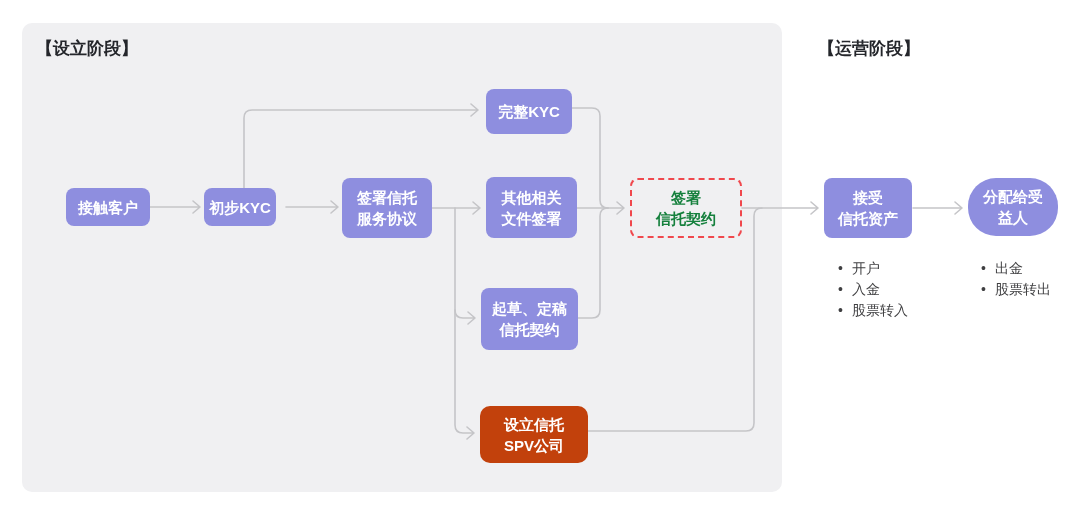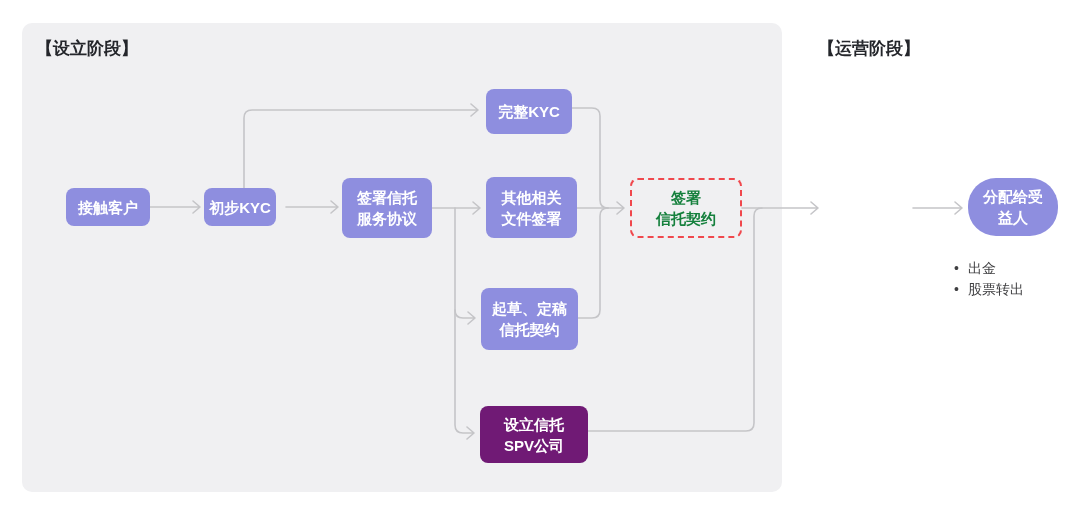--- a/index.html
+++ b/index.html
@@ -17,41 +17,41 @@
   }
   .phase-title.setup { left:36px; top:37px; }
   .phase-title.operation { left:818px; top:37px; }
   svg.connectors { position:absolute; left:0; top:0; }
   .node {
     position:absolute; display:flex; align-items:center; justify-content:center;
     text-align:center; background:#8E8EDF; color:#ffffff; font-weight:bold;
     font-size:15px; line-height:21px; border-radius:8px; white-space:pre-line;
     box-sizing:border-box;
   }
-  .node.gray { background:#701a75; }
+  .node.gray { background:#c2410c;border-radius:10px; }
   .node.red-dashed {
     background:transparent; border:2px dashed #F0484D; color:#15803d;
   }
   .n-contact    { left:66px;  top:188px; width:84px;  height:38px; }
   .n-kyc1       { left:204px; top:188px; width:72px;  height:38px; }
   .n-signsvc    { left:342px; top:178px; width:90px;  height:60px; }
   .n-fullkyc    { left:486px; top:89px;  width:86px;  height:45px; }
   .n-otherdocs  { left:486px; top:177px; width:91px;  height:61px; }
   .n-draft      { left:481px; top:288px; width:97px;  height:62px; }
   .n-spv        { left:480px; top:406px; width:108px; height:57px; }
   .n-signdeed   { left:630px; top:178px; width:112px; height:60px; }
   .n-receive    { left:824px; top:178px; width:88px;  height:60px; }
   .n-distribute { left:968px; top:178px; width:90px;  height:58px;border-radius:28px; }
   ul.notes {
     position:absolute; margin:0; padding:0; list-style:none;
     font-size:14px; line-height:21px; color:#3F3F41;
   }
   ul.notes li::before { content:"\2022"; margin-right:9px; }
   ul.notes.receive    { left:838px; top:258px; }
-  ul.notes.distribute { left:954px; top:258px; }
+  ul.notes.distribute { left:981px; top:258px; }
 </style>
 </head>
 <body>
 
 <div class="canvas">
 
   <div class="phase-panel"></div>
 
   <div class="phase-title setup">【设立阶段】</div>
   <div class="phase-title operation">【运营阶段】</div>
@@ -77,22 +77,29 @@
 服务协议</div>
   <div class="node n-fullkyc">完整KYC</div>
   <div class="node n-otherdocs">其他相关
 文件签署</div>
   <div class="node n-draft">起草、定稿
 信托契约</div>
   <div class="node gray n-spv">设立信托
 SPV公司</div>
   <div class="node red-dashed n-signdeed">签署
 信托契约</div>
+  <div class="node n-receive">接受
+信托资产</div>
   <div class="node n-distribute">分配给受
 益人</div>
 
+  <ul class="notes receive">
+    <li>开户</li>
+    <li>入金</li>
+    <li>股票转入</li>
+  </ul>
 
   <ul class="notes distribute">
     <li>出金</li>
     <li>股票转出</li>
   </ul>
 
 </div>
 
 </body></html>

